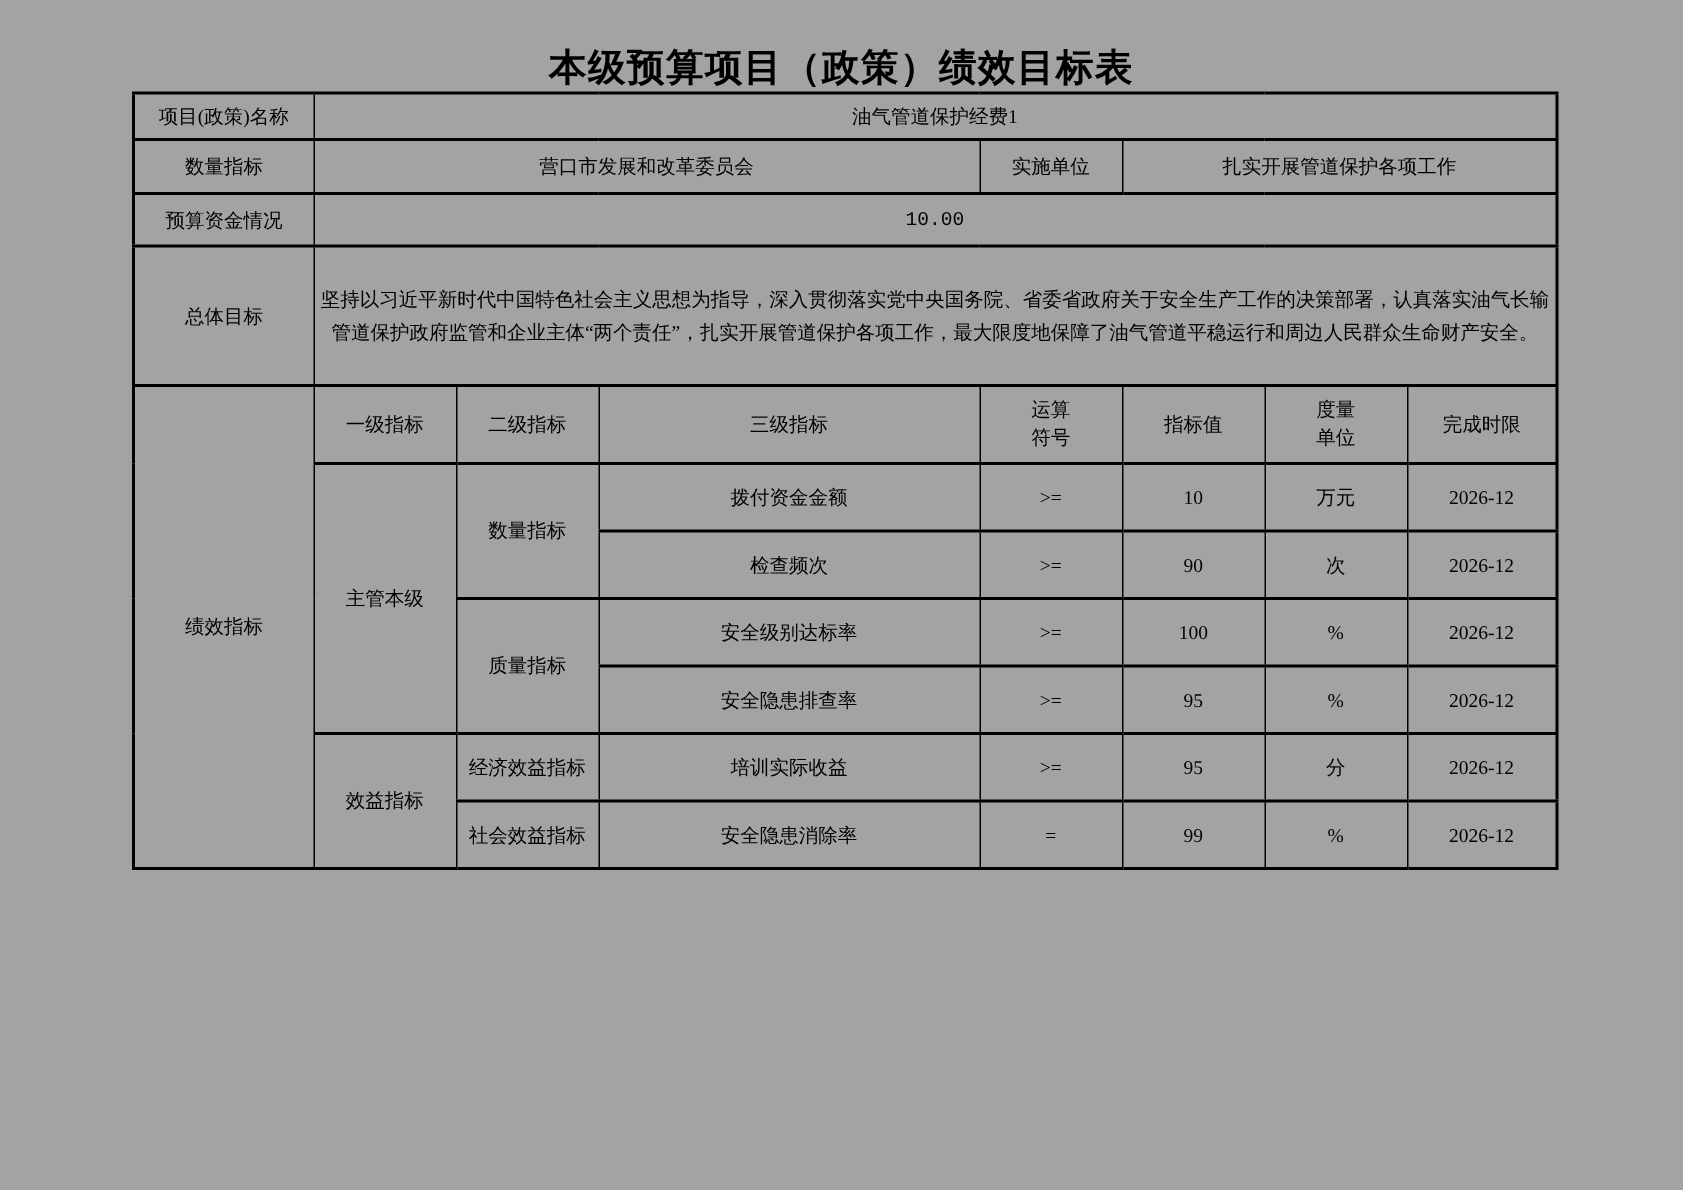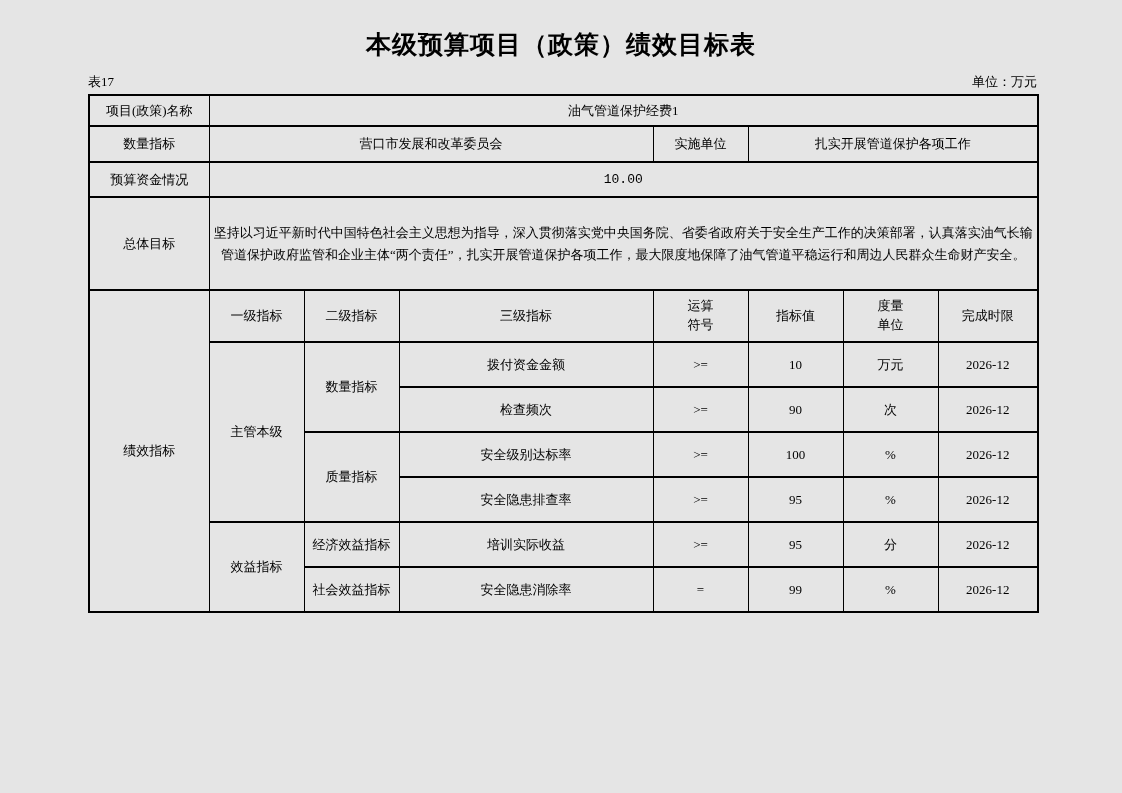--- a/index.html
+++ b/index.html
@@ -9,21 +9,21 @@
     width: 1122px;
     height: 793px;
     overflow: hidden;
     font-family: "Liberation Serif", "DejaVu Serif", serif;
     color: #000;
   }
   .page {
     position: relative;
     width: 1122px;
     height: 793px;
-    background: #e5e5e5;
+    background: #a3a3a3;
   }
   .title {
     margin: 0;
     padding-top: 28px;
     text-align: center;
     font-size: 25px;
     font-weight: 700;
     letter-spacing: 1px;
   }
   .meta {
@@ -66,24 +66,20 @@
   }
   td.wrap2 { white-space: pre-line; line-height: 1.45; }
 </style>
 </head>
 <body>
 
 <div class="page">
 
   <h1 class="title">本级预算项目（政策）绩效目标表</h1>
 
-  <div class="meta">
-    <span>表17</span>
-    <span>单位：万元</span>
-  </div>
 
   <table class="main">
     <colgroup>
       <col style="width:120px">
         <col style="width:95px">
         <col style="width:95px">
         <col style="width:254px">
       <col style="width:95px">
         <col style="width:95px">
         <col style="width:95px">

